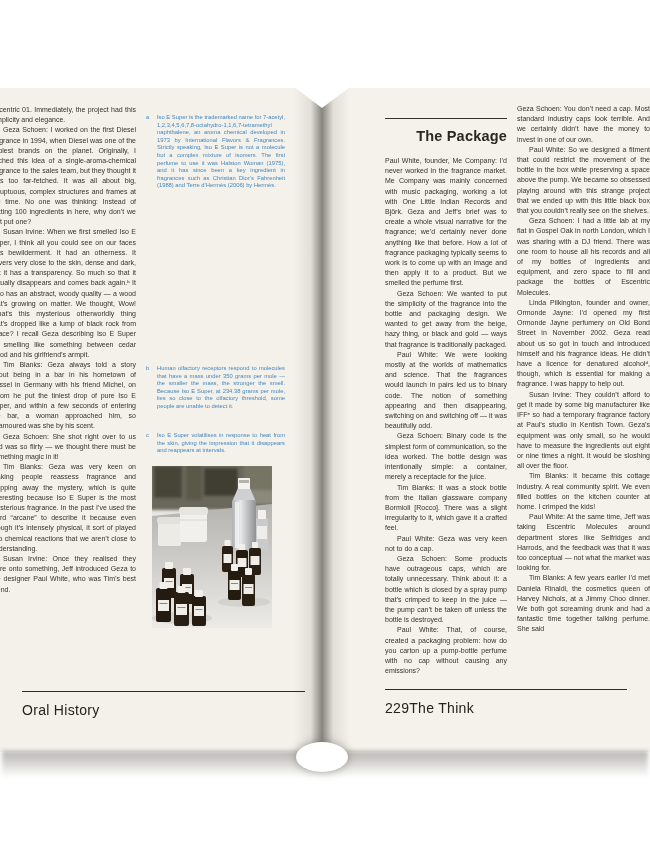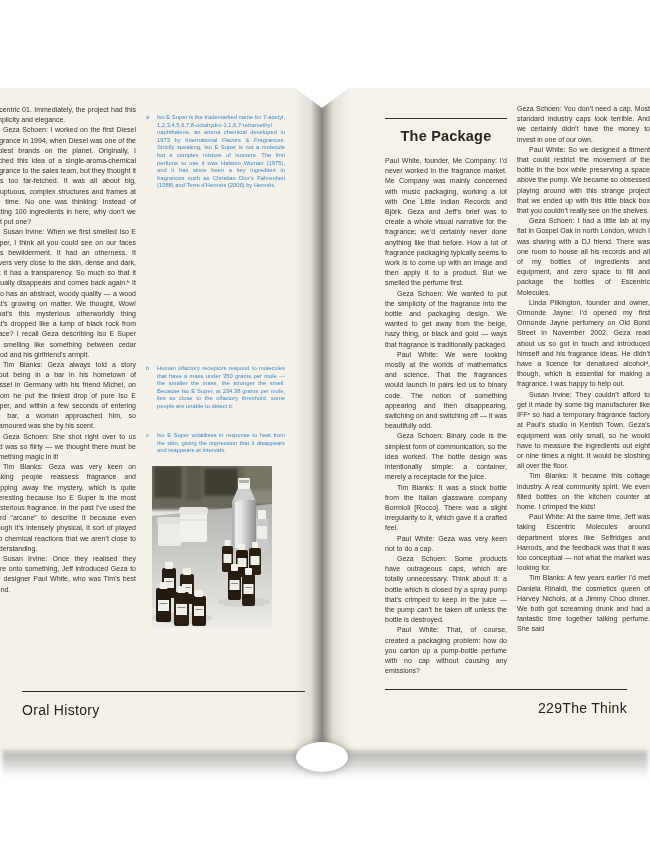--- a/index.html
+++ b/index.html
@@ -15,35 +15,35 @@
        text-align:justify;overflow:hidden;}
   .col p{margin:0;text-indent:12px;}
   .col p.flush{text-indent:0;}
 
   .col-main-left{left:-9px;top:17px;width:145px;height:572px;}
   .col-r1{left:63px;top:30px;width:122px;height:556px;}
   .col-r2{left:195px;top:16px;width:133px;height:572px;}
 
   .heading-rule{height:1px;background:#35322c;margin:0 0 8px 0;}
   .section-heading{margin:0 0 10px 0;font-size:14.5px;line-height:19px;font-weight:700;
-       text-align:center;color:#2b2823;letter-spacing:.2px;}
+       text-align:right;color:#2b2823;letter-spacing:.2px;}
 
   .footnote{position:absolute;left:146px;width:139px;display:flex;
        color:#4287c2;font-size:5.8px;line-height:7.6px;text-align:justify;}
   .fn-label{flex:0 0 11px;text-align:left;}
   .fn-text{flex:1;}
 
   .photo{position:absolute;left:152px;top:378px;width:120px;height:162px;display:block;}
 
   .footer-rule{position:absolute;height:1px;background:#2f2c27;}
   .fr-left{left:22px;top:603px;width:283px;}
   .fr-right{left:63px;top:601px;width:242px;}
   .footer-left{position:absolute;left:22px;top:614px;font-size:14px;color:#26231f;letter-spacing:.3px;}
   .footer-right{position:absolute;left:63px;top:612px;width:242px;display:flex;
-       justify-content:flex-end;font-size:14px;color:#26231f;letter-spacing:.3px;}
+       justify-content:flex-start;font-size:14px;color:#26231f;letter-spacing:.3px;}
 
   .gutter-shadow{position:absolute;left:294px;top:88px;width:56px;height:664px;
        background:linear-gradient(90deg,rgba(64,58,48,0) 0%,rgba(64,58,48,.10) 30%,
        rgba(38,34,28,.52) 50%,rgba(64,58,48,.10) 70%,rgba(64,58,48,0) 100%);}
   .gutter-notch-top{position:absolute;left:294px;top:87px;width:56px;height:21px;
        background:#ffffff;clip-path:polygon(0 0,100% 0,50% 100%);}
   .book-shadow{position:absolute;left:2px;top:751px;width:646px;height:30px;
        background:linear-gradient(180deg,rgba(110,105,95,.5),rgba(110,105,95,0) 88%);
        filter:blur(2px);}
   .gutter-notch-bottom{position:absolute;left:296px;top:742px;width:52px;height:30px;

